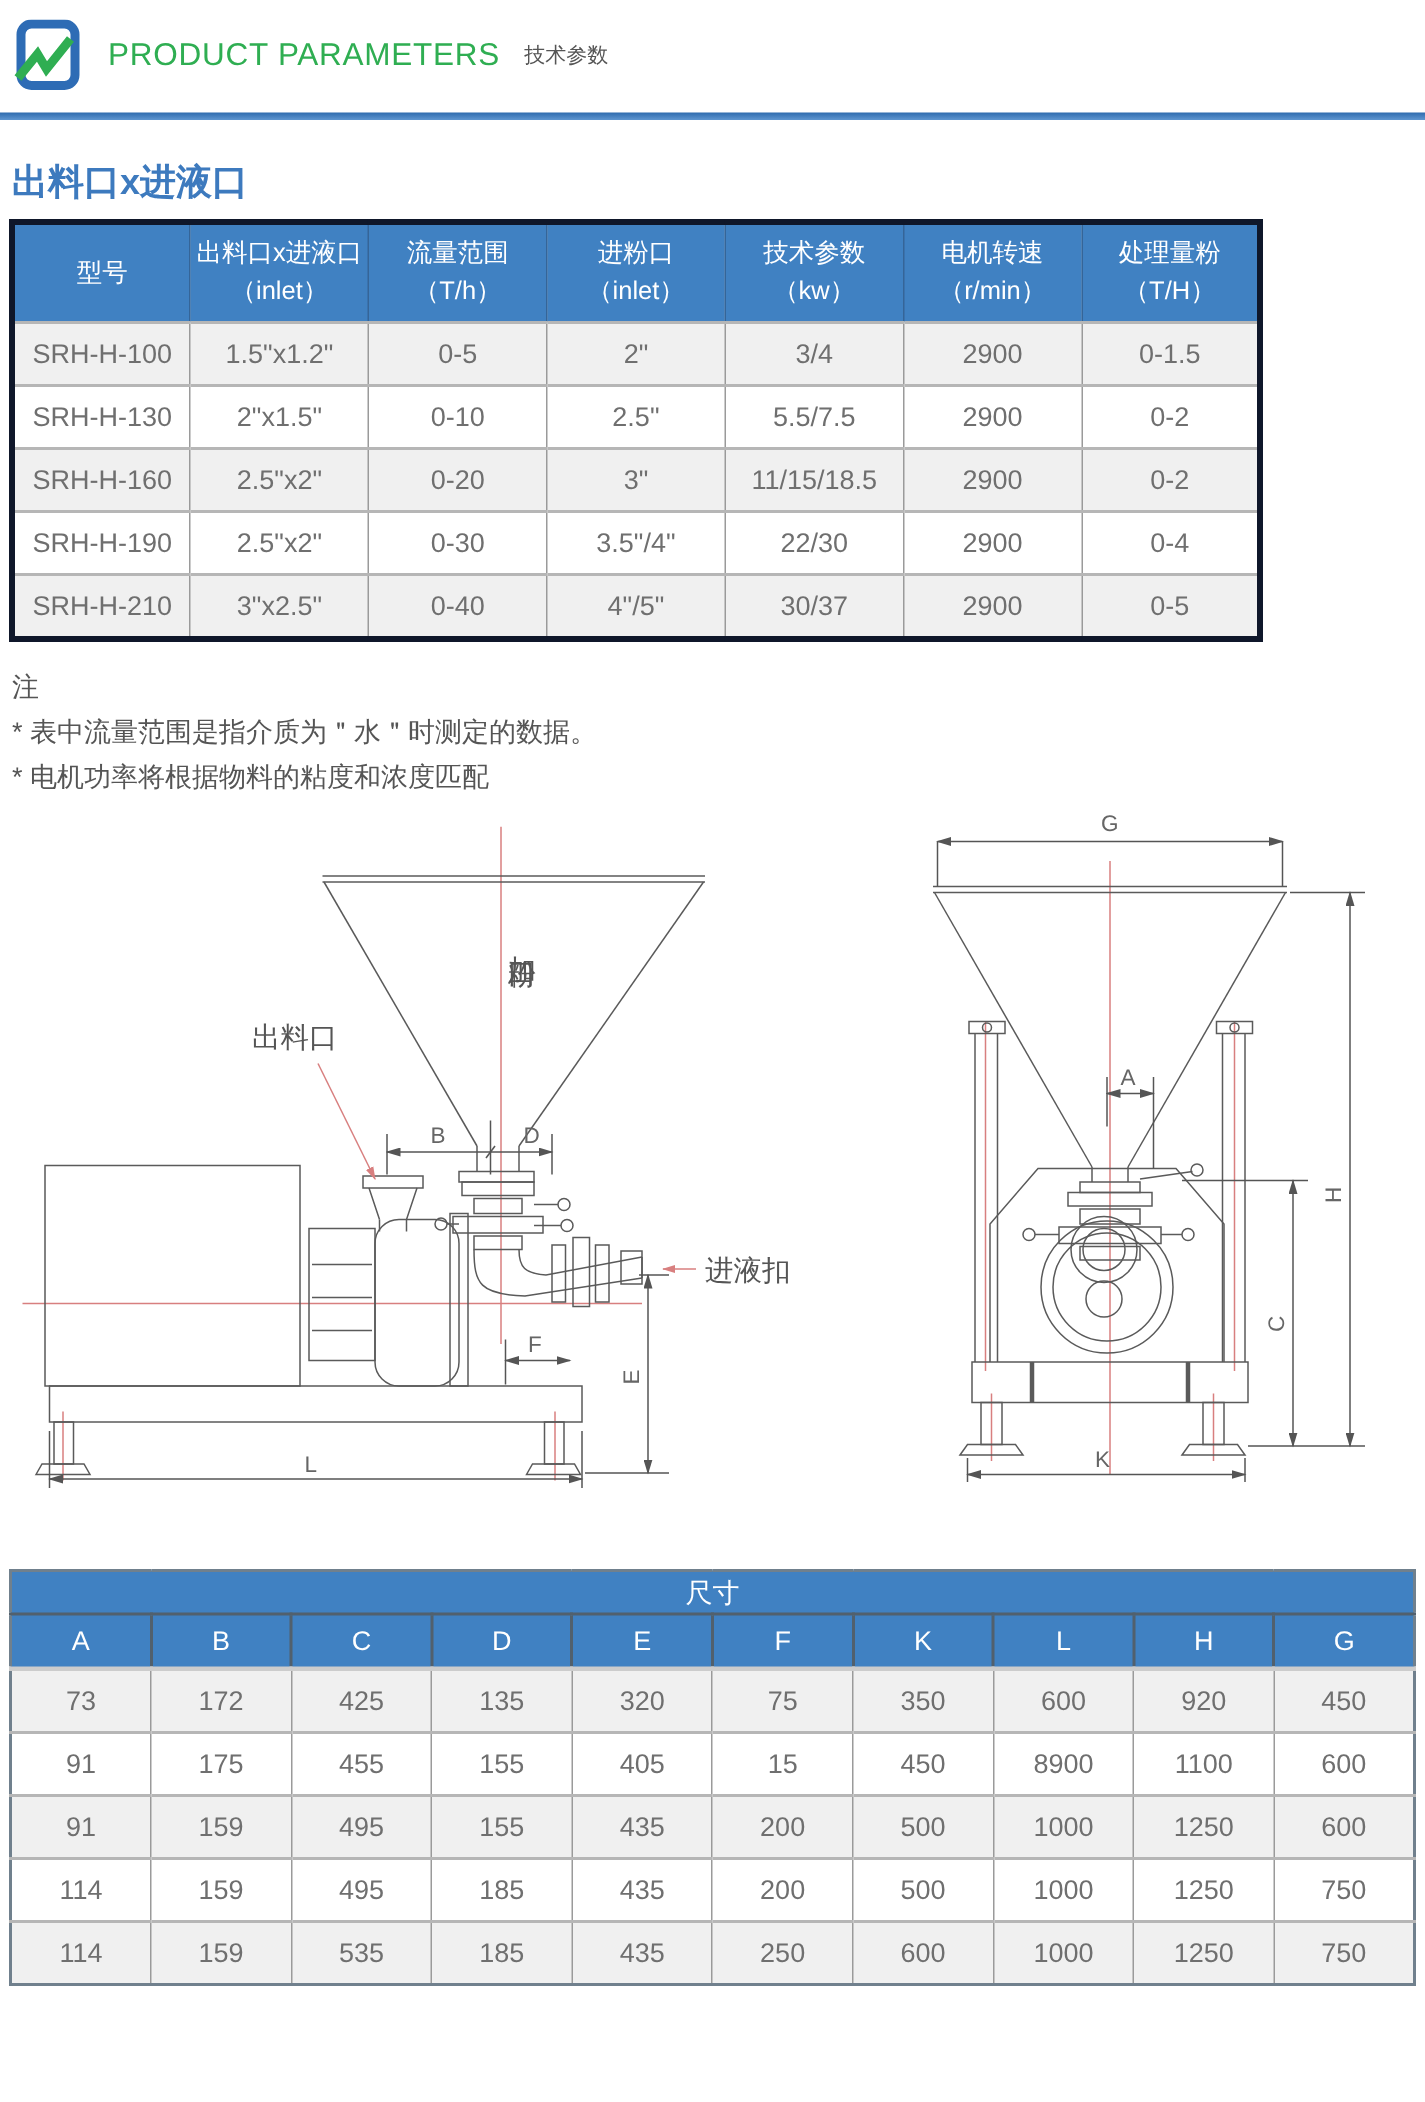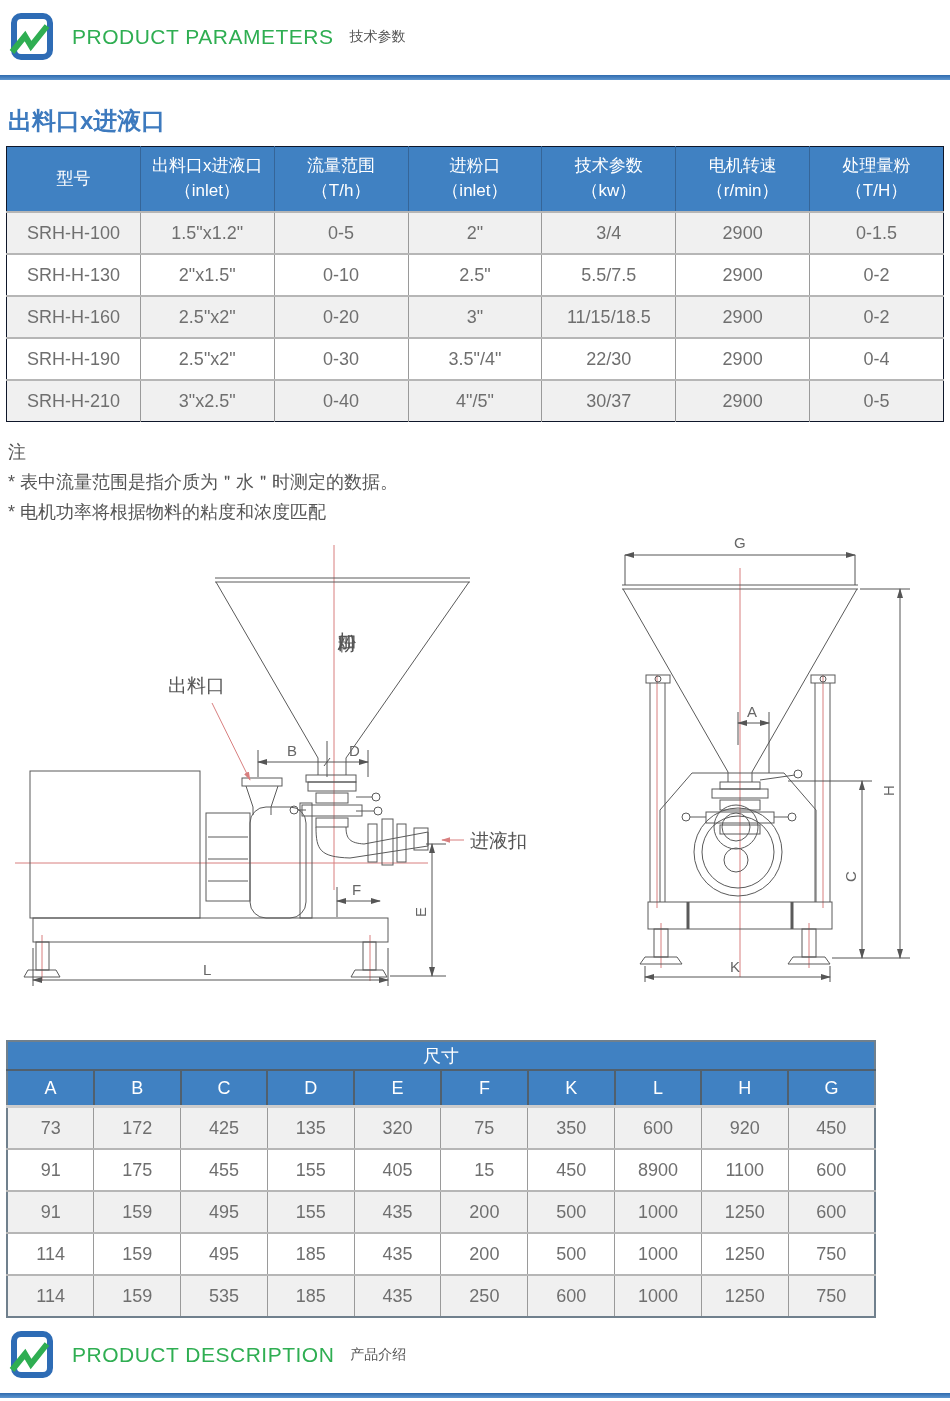--- a/index.html
+++ b/index.html
@@ -11,41 +11,41 @@
   .band .en{color:#2fae52;font-size:21px;letter-spacing:.5px;}
   .band .zh{color:#555;font-size:14px;}
   .divider{height:5px;background:linear-gradient(to bottom,#2f6bae,#5f96d0);}
   .logo-box{width:48px;height:48px;flex:0 0 48px;}
 
   
   .section-title{margin:25px 0 9px 8px;font-size:24px;font-weight:700;color:#3d7abe;}
 
   
   table{border-collapse:collapse;table-layout:fixed;}
-  .spec-table{width:938px;margin:0 6px;border:1px solid #0f172a;}
+  .spec-table{width:836px;margin:0 6px;border:4px solid #0f172a;}
   .spec-table th{background:#4081c2;color:#fff;font-size:17px;font-weight:400;height:62px;
     white-space:pre-line;line-height:1.45;border-left:1px solid #356598;}
   .spec-table th:first-child{border-left:none;}
   .spec-table thead tr{border-bottom:2px solid #b9c6d2;}
   .spec-table td,.dim-table td{height:38px;text-align:center;font-size:18px;color:#6f6f6f;
     border-left:1px solid #9a9a9a;border-top:2px solid #b6b6b6;}
   .spec-table td:first-child,.dim-table td:first-child{border-left:none;}
   .spec-table tbody tr:nth-child(odd),.dim-table tbody tr:nth-child(odd){background:#f0f0f0;}
 
   
   .notes{margin:15px 0 0 8px;color:#555;font-size:18px;line-height:30px;}
 
   
   .drawings{position:relative;height:502px;margin-top:3px;}
   .drawings svg{position:absolute;}
   .vlabel{position:absolute;writing-mode:vertical-lr;text-orientation:upright;
     font-size:19px;color:#555;letter-spacing:3px;line-height:1;}
 
   
-  .dim-table{width:870px;margin:8px 6px 0;border:2px solid #70808d;}
+  .dim-table{width:938px;margin:8px 6px 0;border:2px solid #70808d;}
   .dim-table .title-cell{background:#4081c2;color:#fff;font-size:18px;font-weight:400;height:25px;
     border-bottom:2px solid #51606d;}
   .dim-table th.col{background:#4081c2;color:#fff;font-size:18px;font-weight:400;height:32px;
     border-left:2px solid #51606d;}
   .dim-table th.col:first-child{border-left:none;}
   .dim-table thead tr.cols{border-bottom:3px solid #cccccc;}
 
   .footer{position:absolute;left:0;bottom:0;width:950px;}
   .footer .divider{margin-bottom:3px;}
 
@@ -429,25 +429,14 @@
           <td>435</td>
           <td>250</td>
           <td>600</td>
           <td>1000</td>
           <td>1250</td>
           <td>750</td>
         </tr>
       </tbody>
   </table>
 
-  <div class="footer">
-    <div class="band">
-      <svg class="logo-box" viewBox="0 0 48 48">
-        <rect x="6" y="3" width="36" height="41" rx="7" fill="none" stroke="#2e6cb5" stroke-width="6"></rect>
-        <polyline points="4,39 17,23 23,33 39,13" fill="none" stroke="#2fae52" stroke-width="6"></polyline>
-      </svg>
-      <span class="en">PRODUCT DESCRIPTION</span>
-      <span class="zh">产品介绍</span>
-    </div>
-    <div class="divider"></div>
-  </div>
 
 </div>
 
 </body></html>

